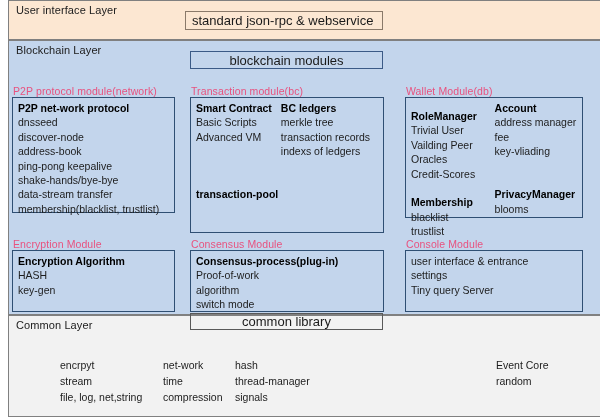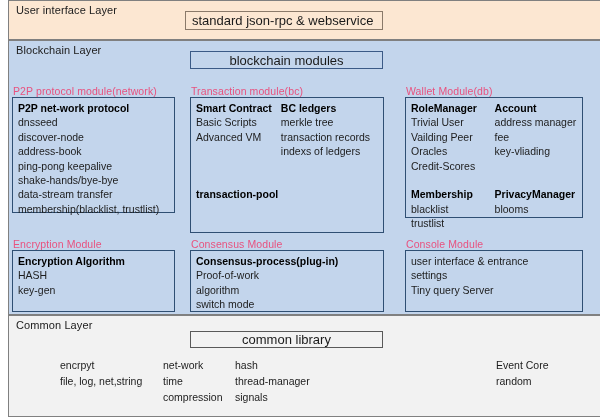--- a/index.html
+++ b/index.html
@@ -80,21 +80,21 @@
     left: 190px;
     top: 51px;
     width: 193px;
     height: 18px;
     border: 1px solid #3b5a86;
     justify-content: center;
     padding: 0;
   }
   .header-box.common-pill {
     left: 190px;
-    top: 331px;
+    top: 313px;
     width: 193px;
     height: 17px;
     border: 1px solid #595959;
     justify-content: center;
     padding: 0;
   }
 
   
   .module {
     position: absolute;
@@ -212,21 +212,21 @@
             <div class="mod-line">transaction records</div>
             <div class="mod-line">indexs of ledgers</div>
           </div>
         </div>
       </div>
     </div>
   <div class="module" id="mod-2" style="left: 405px; top: 85px; width: 178px;">
       <div class="module-label">Wallet Module(db)</div>
       <div class="module-box" style="width: 178px; height: 121px;">
         <div class="module-cols">
-          <div class="mod-col" style="width: 87px;">
+          <div class="mod-col" style="width: 87px; margin-top: 8px;">
             <div class="mod-line head">RoleManager</div>
             <div class="mod-line">Trivial User</div>
             <div class="mod-line">Vailding Peer</div>
             <div class="mod-line">Oracles</div>
             <div class="mod-line">Credit-Scores</div>
             <div class="mod-line spacer">&nbsp;</div>
             <div class="mod-line head">Membership</div>
             <div class="mod-line">blacklist</div>
             <div class="mod-line">trustlist</div>
           </div>
@@ -282,20 +282,21 @@
     </div>
 
   <div class="layer layer-common">
     <div class="layer-title">Common Layer</div>
   </div>
   <div class="header-box common-pill">common library</div>
 
   <div class="common-grid" id="common-grid">
       <div class="common-col" style="left: 60px; top: 0px;">
         <div class="common-line">encrpyt</div>
+        <div class="common-line">stream</div>
         <div class="common-line">file, log, net,string</div>
       </div>
       <div class="common-col" style="left: 163px; top: 0px;">
         <div class="common-line">net-work</div>
         <div class="common-line">time</div>
         <div class="common-line">compression</div>
       </div>
       <div class="common-col" style="left: 235px; top: 0px;">
         <div class="common-line">hash</div>
         <div class="common-line">thread-manager</div>

